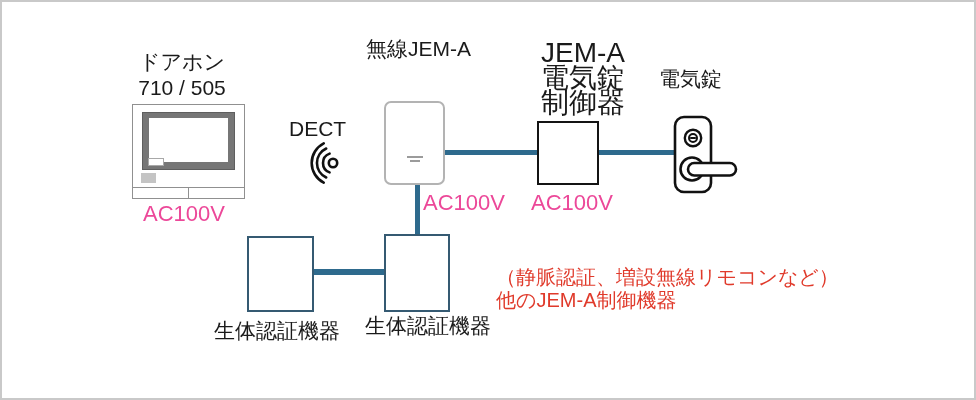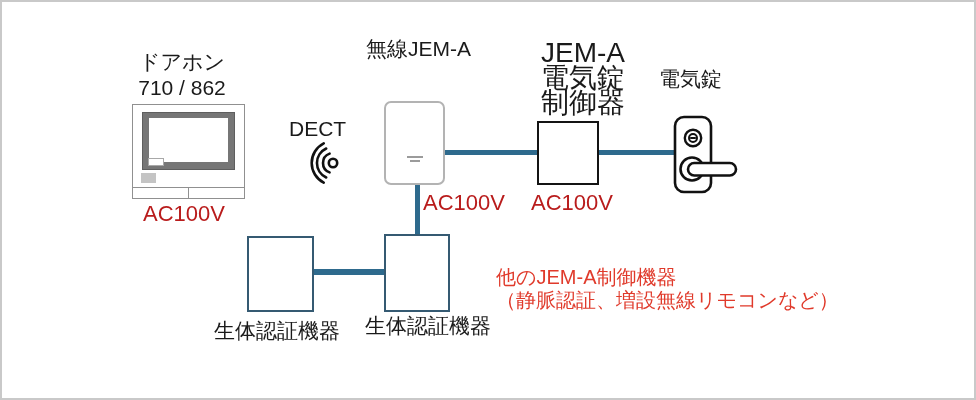--- a/index.html
+++ b/index.html
@@ -9,21 +9,21 @@
     background:#ffffff;
     border:2px solid #c9c9c9;
     box-sizing:border-box;
     font-family:"Liberation Sans","DejaVu Sans",sans-serif;
     color:#1a1a1a;
     overflow:hidden;
   }
   .abs{position:absolute;}
   .lbl{font-size:21px;line-height:26px;color:#1a1a1a;white-space:nowrap;}
   .lbl.center{text-align:center;}
-  .power{font-size:22px;color:#b91c1c;white-space:nowrap;}
+  .power{font-size:22px;color:#ec4899;white-space:nowrap;}
 
   
   .line{position:absolute;background:#2e6a8d;}
 
   
   .monitor{left:130px;top:102px;width:113px;height:95px;border:1.5px solid #909090;background:#fff;box-sizing:border-box;}
   .bezel{position:absolute;left:9px;top:7px;width:93px;height:58px;background:#767676;border:1px solid #5e5e5e;box-sizing:border-box;}
   .screen{position:absolute;left:6px;top:5px;width:79px;height:44px;background:#ffffff;}
   .screen-btn{position:absolute;left:5px;bottom:3px;width:16px;height:8px;background:#ffffff;border:1px solid #a8a8a8;box-sizing:border-box;}
   .grille{position:absolute;left:8px;top:68px;width:15px;height:10px;background:#c4c4c4;}
@@ -52,21 +52,21 @@
 
 <div id="stage">
 
   <div class="line" style="left:443px;top:148px;width:92px;height:5px;"></div>
   <div class="line" style="left:597px;top:148px;width:77px;height:5px;"></div>
   <div class="line" style="left:413px;top:182px;width:5px;height:51px;"></div>
   <div class="line" style="left:311px;top:267px;width:72px;height:6px;"></div>
 
   <div class="abs lbl center" style="left:118px;top:47px;width:124px;">
     <div>ドアホン</div>
-    <div>710 / 862</div>
+    <div>710 / 505</div>
   </div>
   <div class="abs monitor">
     <div class="bezel">
       <div class="screen"></div>
       <div class="screen-btn"></div>
     </div>
     <div class="grille"></div>
     <div class="btnrow">
       <div class="cell"></div>
       <div class="cell"></div>
@@ -117,17 +117,17 @@
 
   <div class="abs biobox bio-dev"></div>
   <div class="abs lbl center" style="left:208px;top:316px;width:134px;">生体認証機器</div>
 
   <div class="abs biobox bio-ctl"></div>
   <div class="abs lbl center" style="left:356px;top:312px;width:140px;line-height:24px;">
     <div>生体認証機器</div>
   </div>
 
   <div class="abs note" style="left:494px;top:264px;">
+    <div>（静脈認証、増設無線リモコンなど）</div>
     <div>他のJEM-A制御機器</div>
-    <div>（静脈認証、増設無線リモコンなど）</div>
   </div>
 
 </div>
 
 </body></html>

